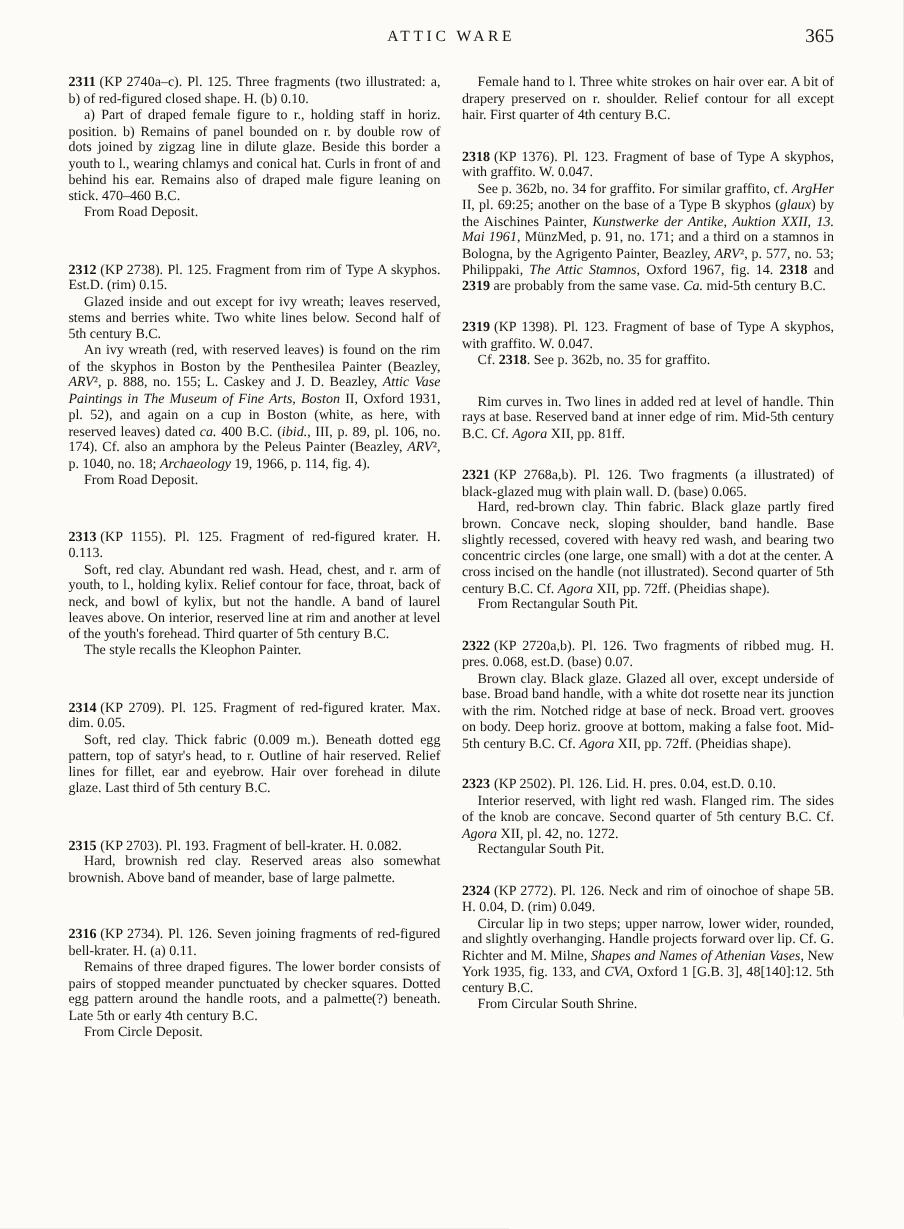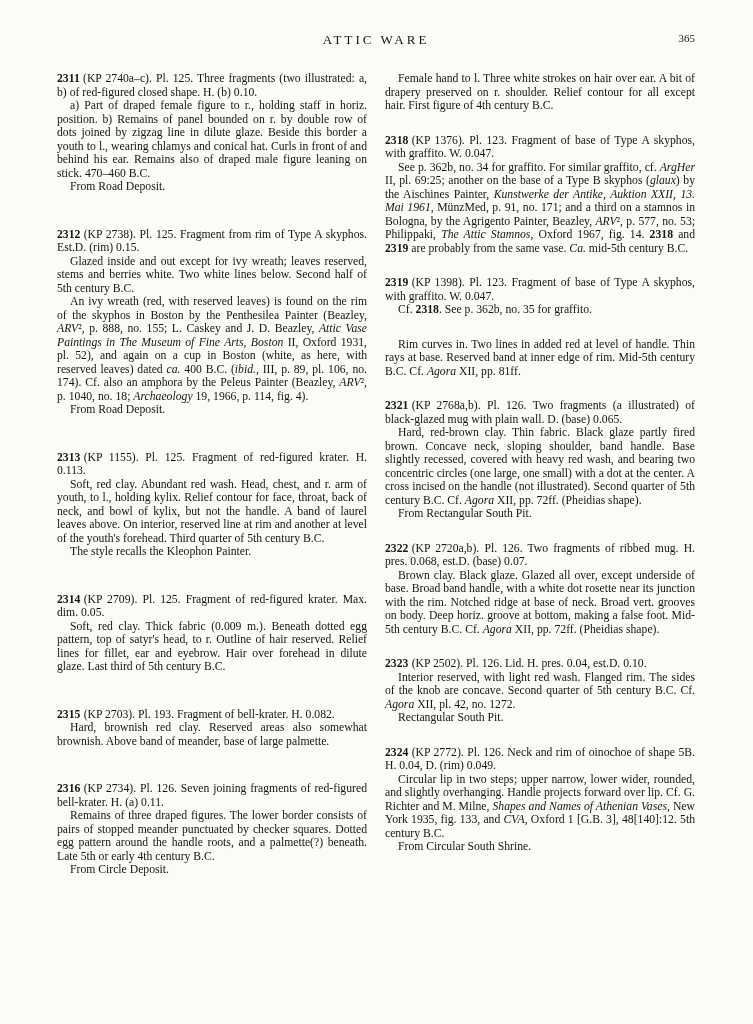--- a/index.html
+++ b/index.html
@@ -1,28 +1,28 @@
 <!DOCTYPE html>
 <html><head>
 <meta charset="utf-8">
 <title>Attic Ware — p. 365</title>
 <style>
   html, body { margin:0; padding:0; background:#d9d9d6; }
   .sheet {
     width:753px; height:1024px; margin:0 auto; box-sizing:border-box;
     background:#fcfbf8; color:#161513;
     font-family:"Liberation Serif", "DejaVu Serif", serif;
-    padding:32px 58px 0 57px; overflow:hidden; position:relative;
+    padding:22px 58px 0 57px; overflow:hidden; position:relative;
   }
   .pagehead { position:relative; height:16px; margin-bottom:24px; }
   .running-head {
     position:absolute; left:0; right:0; text-align:center;
     font-size:13px; letter-spacing:3px; font-weight:400;
   }
-  .page-number { position:absolute; right:0; top:0; font-size:11px; letter-spacing:0; }
+  .page-number { position:absolute; right:0; top:0; font-size:16px; letter-spacing:0; }
   .columns { display:flex; gap:18px; }
   .col { flex:1 1 0; min-width:0; }
   .entry { margin-bottom:34px; }
   .col-right .entry { margin-bottom:21px; }
   .entry p {
     margin:0; font-size:11.7px; line-height:13.5px;
     text-align:justify; text-justify:inter-word; hyphens:none;
   }
   .entry p.para { text-indent:13px; }
   .num { font-weight:bold; margin-right:0.28em; }
@@ -76,21 +76,21 @@
         <p class="head"><b class="num">2316</b><span>(KP 2734). Pl. 126. Seven joining fragments of red-figured bell-krater. H. (a) 0.11.</span></p>
         <p class="para">Remains of three draped figures. The lower border consists of pairs of stopped meander punctuated by checker squares. Dotted egg pattern around the handle roots, and a palmette(?) beneath. Late 5th or early 4th century B.C.</p>
         <p class="para">From Circle Deposit.</p>
       </article>
 
     </div>
 
     <div class="col col-right">
 
       <article class="entry">
-        <p class="para">Female hand to l. Three white strokes on hair over ear. A bit of drapery preserved on r. shoulder. Relief contour for all except hair. First figure of 4th century B.C.</p>
+        <p class="para">Female hand to l. Three white strokes on hair over ear. A bit of drapery preserved on r. shoulder. Relief contour for all except hair. First quarter of 4th century B.C.</p>
       </article>
 
       <article class="entry">
         <p class="head"><b class="num">2318</b><span>(KP 1376). Pl. 123. Fragment of base of Type A skyphos, with graffito. W. 0.047.</span></p>
         <p class="para">See p. 362b, no. 34 for graffito. For similar graffito, cf. <i>ArgHer</i> II, pl. 69:25; another on the base of a Type B skyphos (<i>glaux</i>) by the Aischines Painter, <i>Kunstwerke der Antike, Auktion XXII, 13. Mai 1961</i>, MünzMed, p. 91, no. 171; and a third on a stamnos in Bologna, by the Agrigento Painter, Beazley, <i>ARV</i>², p. 577, no. 53; Philippaki, <i>The Attic Stamnos</i>, Oxford 1967, fig. 14. <b>2318</b> and <b>2319</b> are probably from the same vase. <i>Ca.</i> mid-5th century B.C.</p>
       </article>
 
       <article class="entry">
         <p class="head"><b class="num">2319</b><span>(KP 1398). Pl. 123. Fragment of base of Type A skyphos, with graffito. W. 0.047.</span></p>
         <p class="para">Cf. <b>2318</b>. See p. 362b, no. 35 for graffito.</p>

